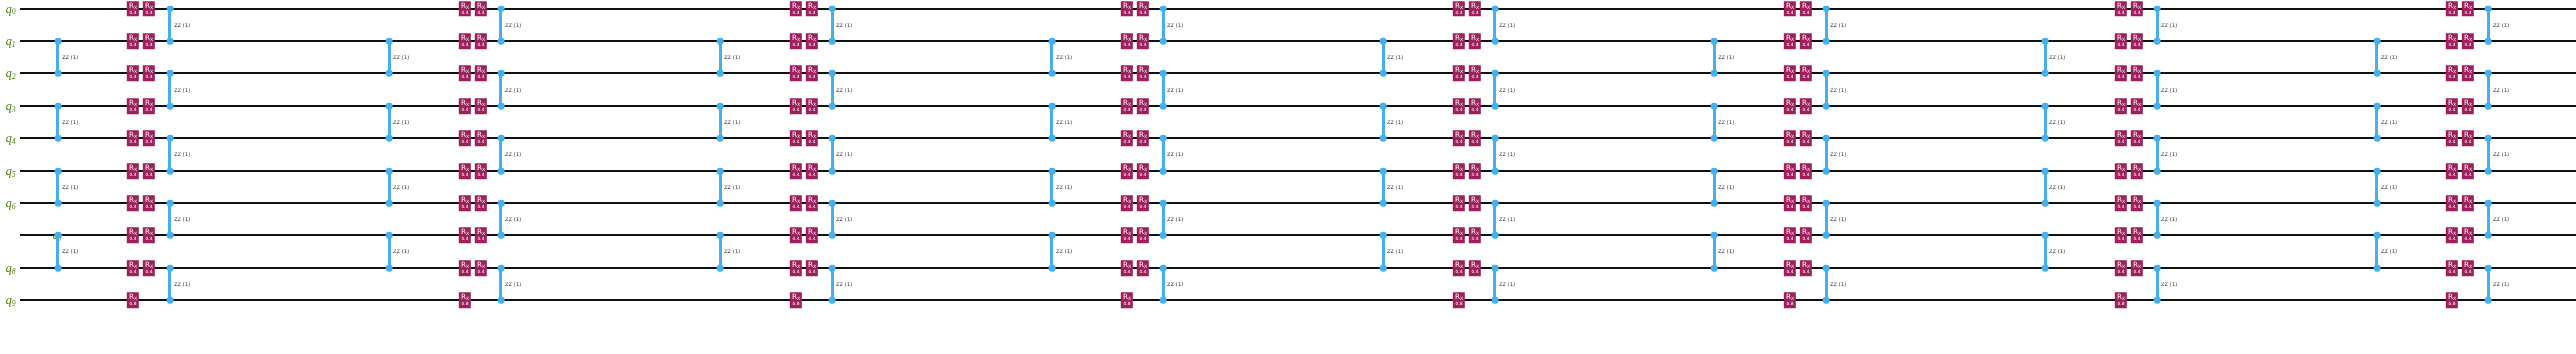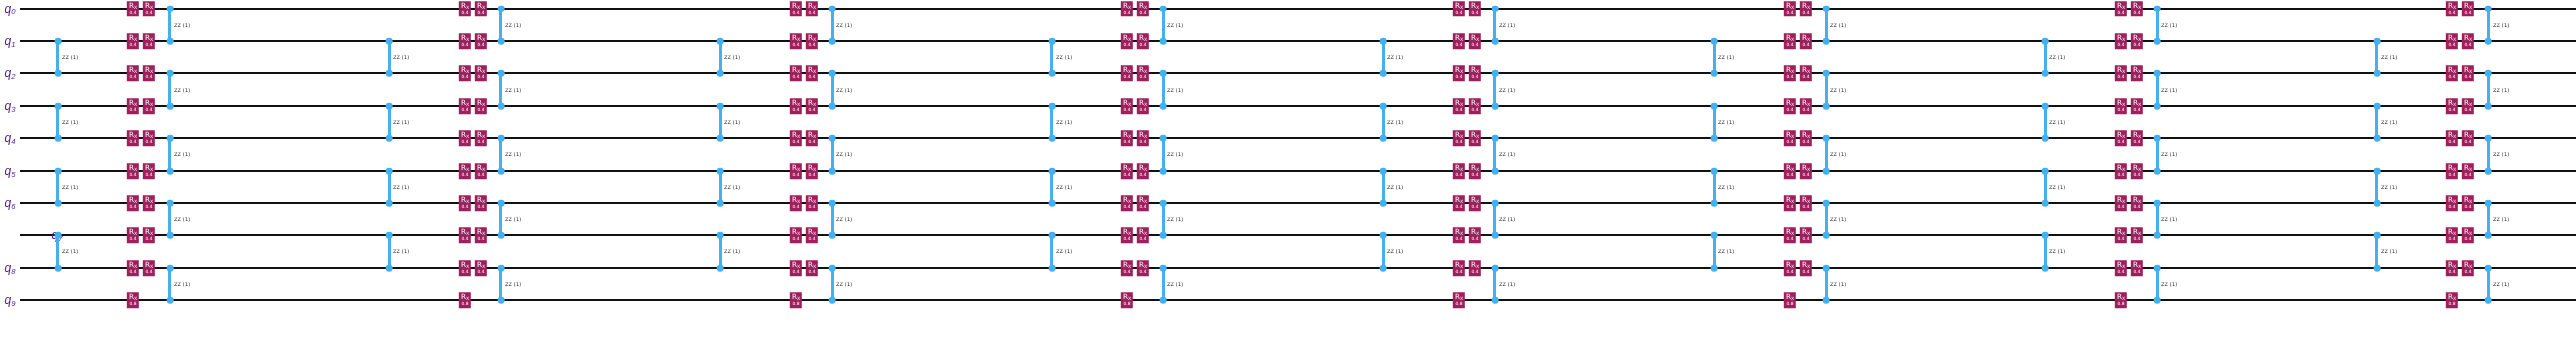--- a/index.html
+++ b/index.html
@@ -11,24 +11,24 @@
     background:#ffffff;
     overflow:hidden;
   }
   .wire{
     position:absolute;
     height:2.1px;
     background:#111111;
   }
   .qlabel{
     position:absolute;
-    font-family:Liberation Sans, sans-serif;
+    font-family:Liberation Serif, serif;
     font-style:italic;
     font-size:12px;
-    color:#4c1d95;
+    color:#4d7c0f;
     transform:translate(-100%,-50%);
     white-space:nowrap;
     letter-spacing:0px;
   }
   .qlabel sub{
     font-size:7.7px;
     font-style:italic;
     vertical-align:baseline;
     position:relative;
     top:1.5px;

